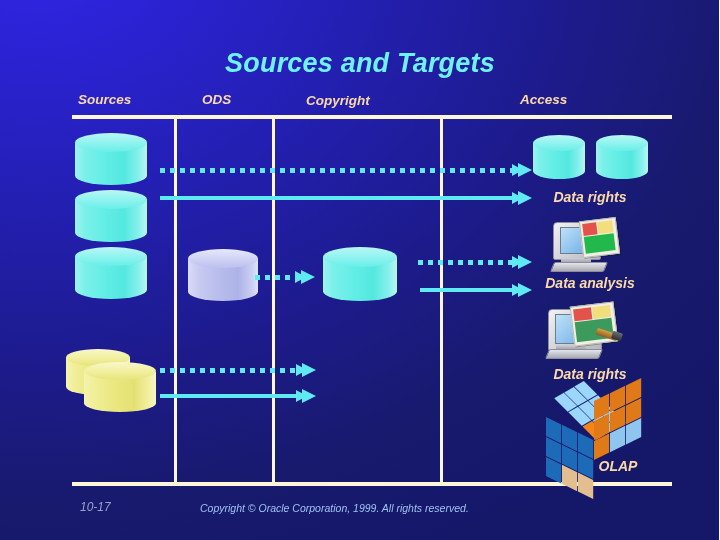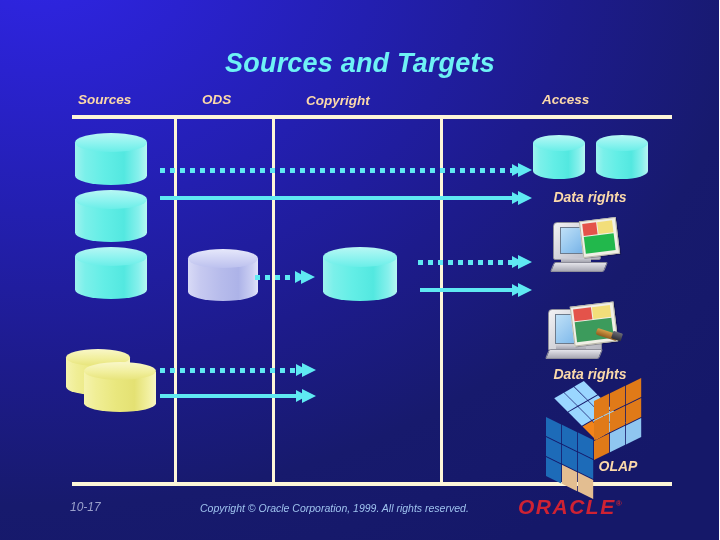--- a/index.html
+++ b/index.html
@@ -144,21 +144,21 @@
   .monitor.wide .cc-yel{left:21px;top:2px;width:18px;height:12px;}
   .monitor.wide .cc-grn{left:2px;top:15px;width:37px;height:20px;background:#3c9b5c;}
 
   
   #cube{position:absolute;width:76px;height:82px;}
   .face{position:absolute;}
   .face i{position:absolute;display:block;}
 
   
   #pagenum{
-    position:absolute;left:70px;top:500px;
+    position:absolute;left:80px;top:500px;
     font-size:12px;color:#9aa0cc;
   }
   #copyright{
     position:absolute;left:200px;top:502px;
     font-size:10.5px;color:#9fc3ef;white-space:nowrap;
   }
   #oracle{
     position:absolute;left:518px;top:495px;
     font-size:21px;font-weight:bold;letter-spacing:1.5px;
     color:#cf2233;white-space:nowrap;
@@ -168,21 +168,21 @@
 </head>
 <body>
 
 <div id="slide">
 
   <div id="title">Sources and Targets</div>
 
   <div class="colhead" style="left:78px;top:92px;">Sources</div>
   <div class="colhead" style="left:202px;top:92px;">ODS</div>
   <div class="colhead" style="left:306px;top:93px;">Copyright</div>
-  <div class="colhead" style="left:542px;top:92px;">Access</div>
+  <div class="colhead" style="left:520px;top:92px;">Access</div>
 
   <div class="hline" style="left:72px;top:115px;width:600px;height:4px;"></div>
   <div class="hline" style="left:72px;top:482px;width:600px;height:4px;"></div>
 
   <div class="vline" style="left:174px;top:119px;height:363px;"></div>
   <div class="vline" style="left:272px;top:119px;height:363px;"></div>
   <div class="vline" style="left:440px;top:119px;height:363px;"></div>
 
   <div class="cyl" style="left:75px;top:133px;width:72px;height:52px;">
     <div class="body cy-body" style="height:42px;"></div>
@@ -276,20 +276,21 @@
     <div class="mon-case"></div>
     <div class="mon-screen"></div>
     <div class="mon-stand"></div>
     <div class="mon-base"></div>
     <div class="chart-card">
       <i class="q cc-red"></i>
         <i class="q cc-yel"></i>
         <i class="q cc-grn"></i>
     </div>
   </div>
+  <div class="rlabel" style="left:500px;top:275px;width:180px;">Data analysis</div>
 
   <div class="monitor wide" style="left:546px;top:305px;">
     <div class="mon-case"></div>
     <div class="mon-screen"></div>
     <div class="mon-stand"></div>
     <div class="mon-base"></div>
     <div class="chart-card">
       <i class="q cc-red"></i>
         <i class="q cc-yel"></i>
         <i class="q cc-grn"></i>
@@ -331,17 +332,14 @@
         <i style="left: 40px; top: 20px; width: 19px; height: 19px; background: rgb(224, 122, 24);"></i>
         <i style="left: 0px; top: 40px; width: 19px; height: 19px; background: rgb(224, 122, 24);"></i>
         <i style="left: 20px; top: 40px; width: 19px; height: 19px; background: rgb(143, 198, 240);"></i>
         <i style="left: 40px; top: 40px; width: 19px; height: 19px; background: rgb(143, 198, 240);"></i>
       </div>
     </div>
   <div class="rlabel" style="left:528px;top:458px;width:180px;">OLAP</div>
 
   <div id="pagenum">10-17</div>
   <div id="copyright">Copyright © Oracle Corporation, 1999. All rights reserved.</div>
-  <div id="oracle">
-    <span>ORACLE</span><sup>®</sup>
-  </div>
 
 </div>
 
 </body></html>

